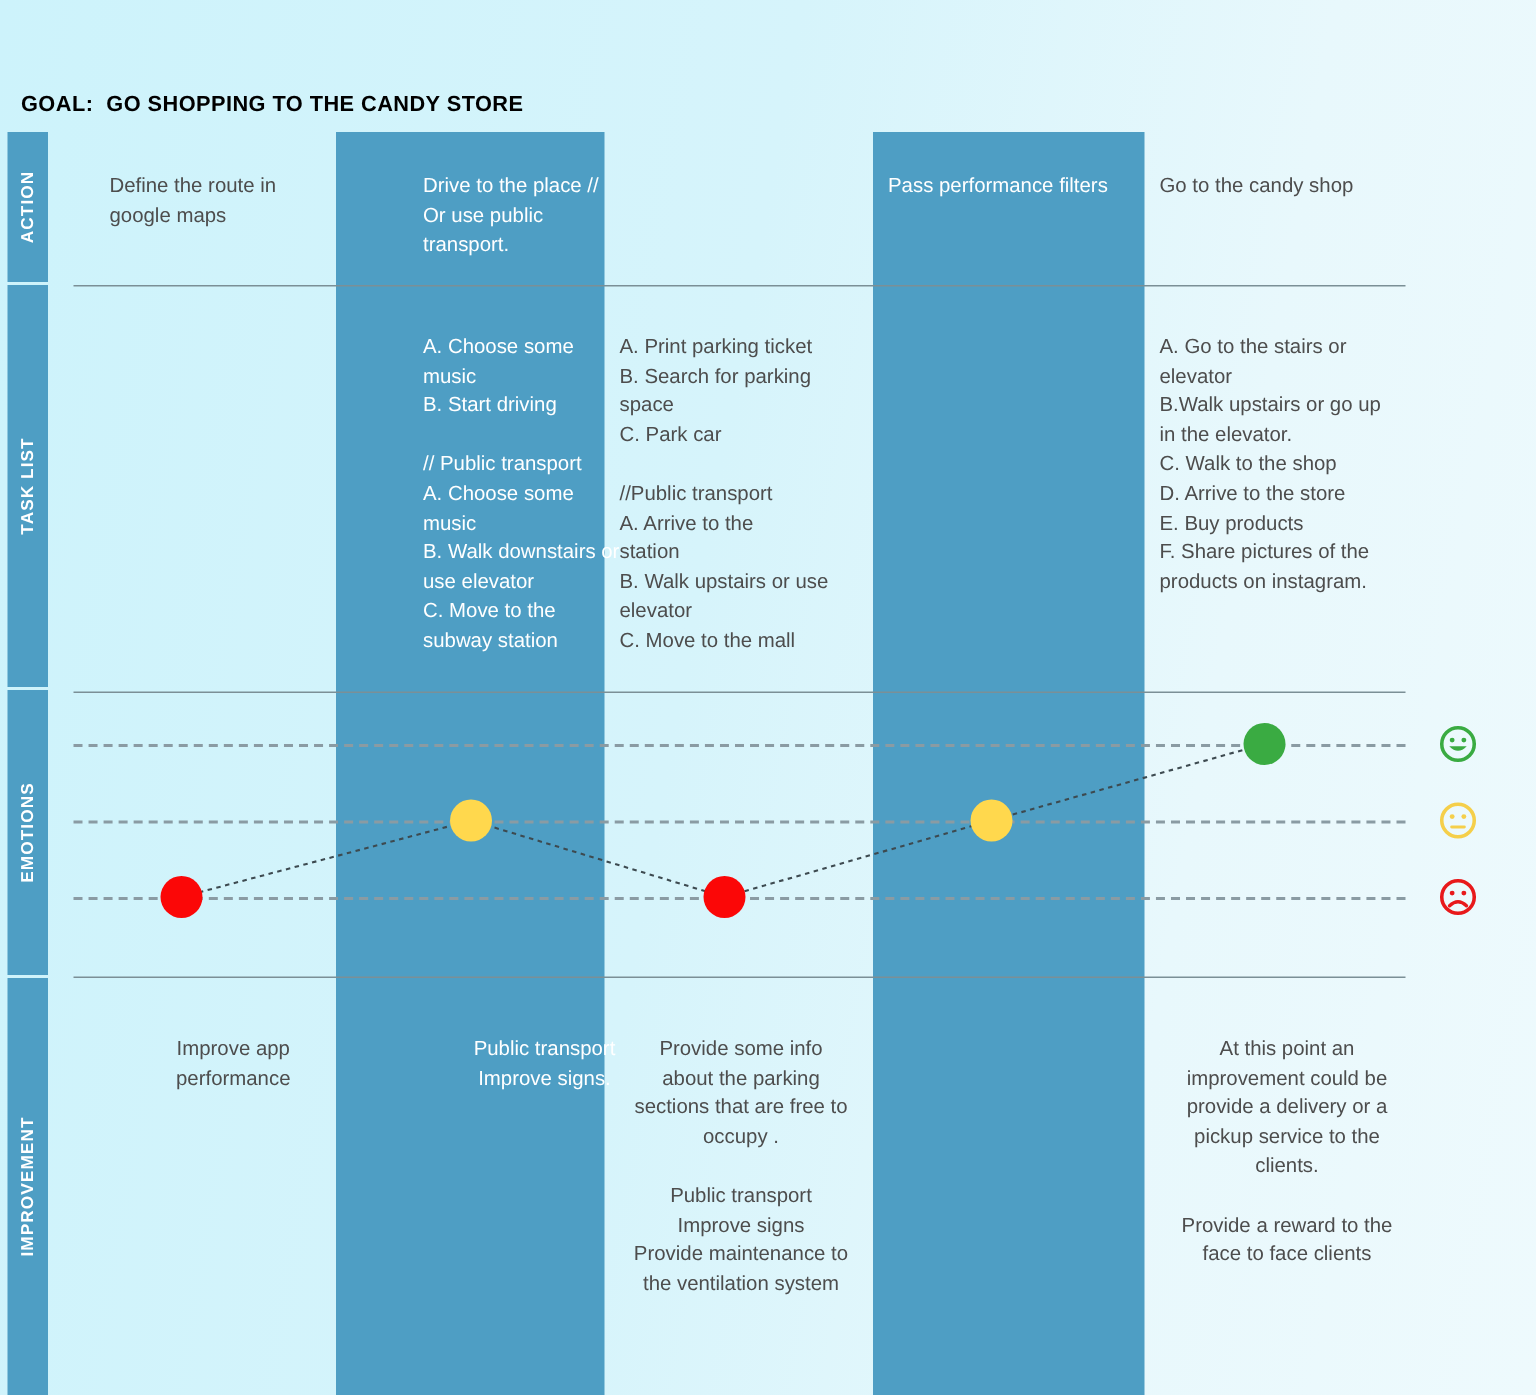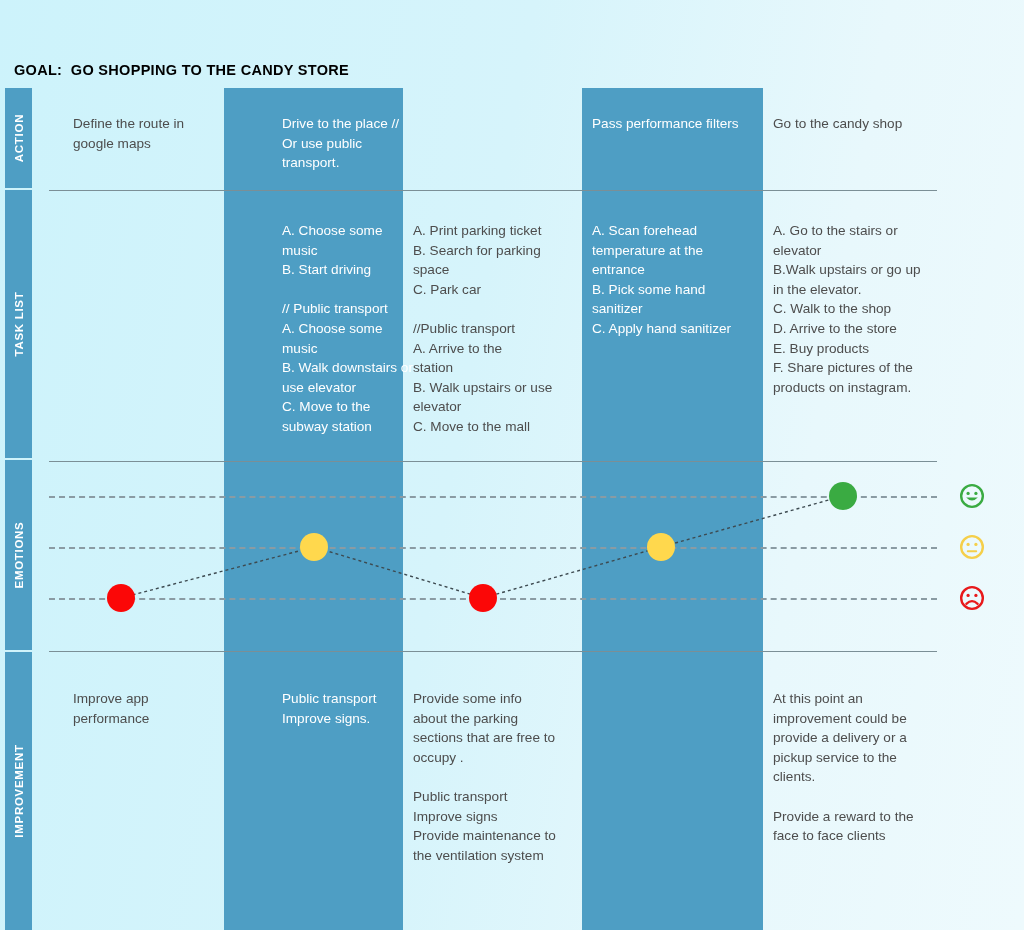--- a/index.html
+++ b/index.html
@@ -48,21 +48,21 @@
 
   
   .cell{position:absolute;font-size:13.6px;line-height:19.6px;color:#4d4d4d;white-space:pre-wrap;}
   .cell.on-blue{color:#ffffff;}
 
   
   .row-action{top:114px;}
   
   .row-task{top:221px;}
   
-  .row-improve{top:689px;}
+  .row-improve{top:689px;text-align:center;}
 
   .col1{left:53px;width:165px;margin-left:20px;}
   .col2{left:246px;width:162px;margin-left:36px;}
   .col3{left:413px;width:162px;}
   .col4{left:592px;width:164px;}
   .col5{left:773px;width:170px;}
 
   
   #emotions{position:absolute;left:0px;top:461px;width:1024px;height:190px;}
   .dashline{position:absolute;left:49px;width:888px;height:0;
@@ -124,26 +124,20 @@
 B. Search for parking
 space
 C. Park car
 
 //Public transport
 A. Arrive to the
 station
 B. Walk upstairs or use
 elevator
 C. Move to the mall</div>
-  <div class="cell row-task col4 on-blue">A. Scan forehead
-temperature at the
-entrance
-B. Pick some hand
-sanitizer
-C. Apply hand sanitizer</div>
   <div class="cell row-task col5">A. Go to the stairs or
 elevator
 B.Walk upstairs or go up
 in the elevator.
 C. Walk to the shop
 D. Arrive to the store
 E. Buy products
 F. Share pictures of the
 products on instagram.</div>
 

